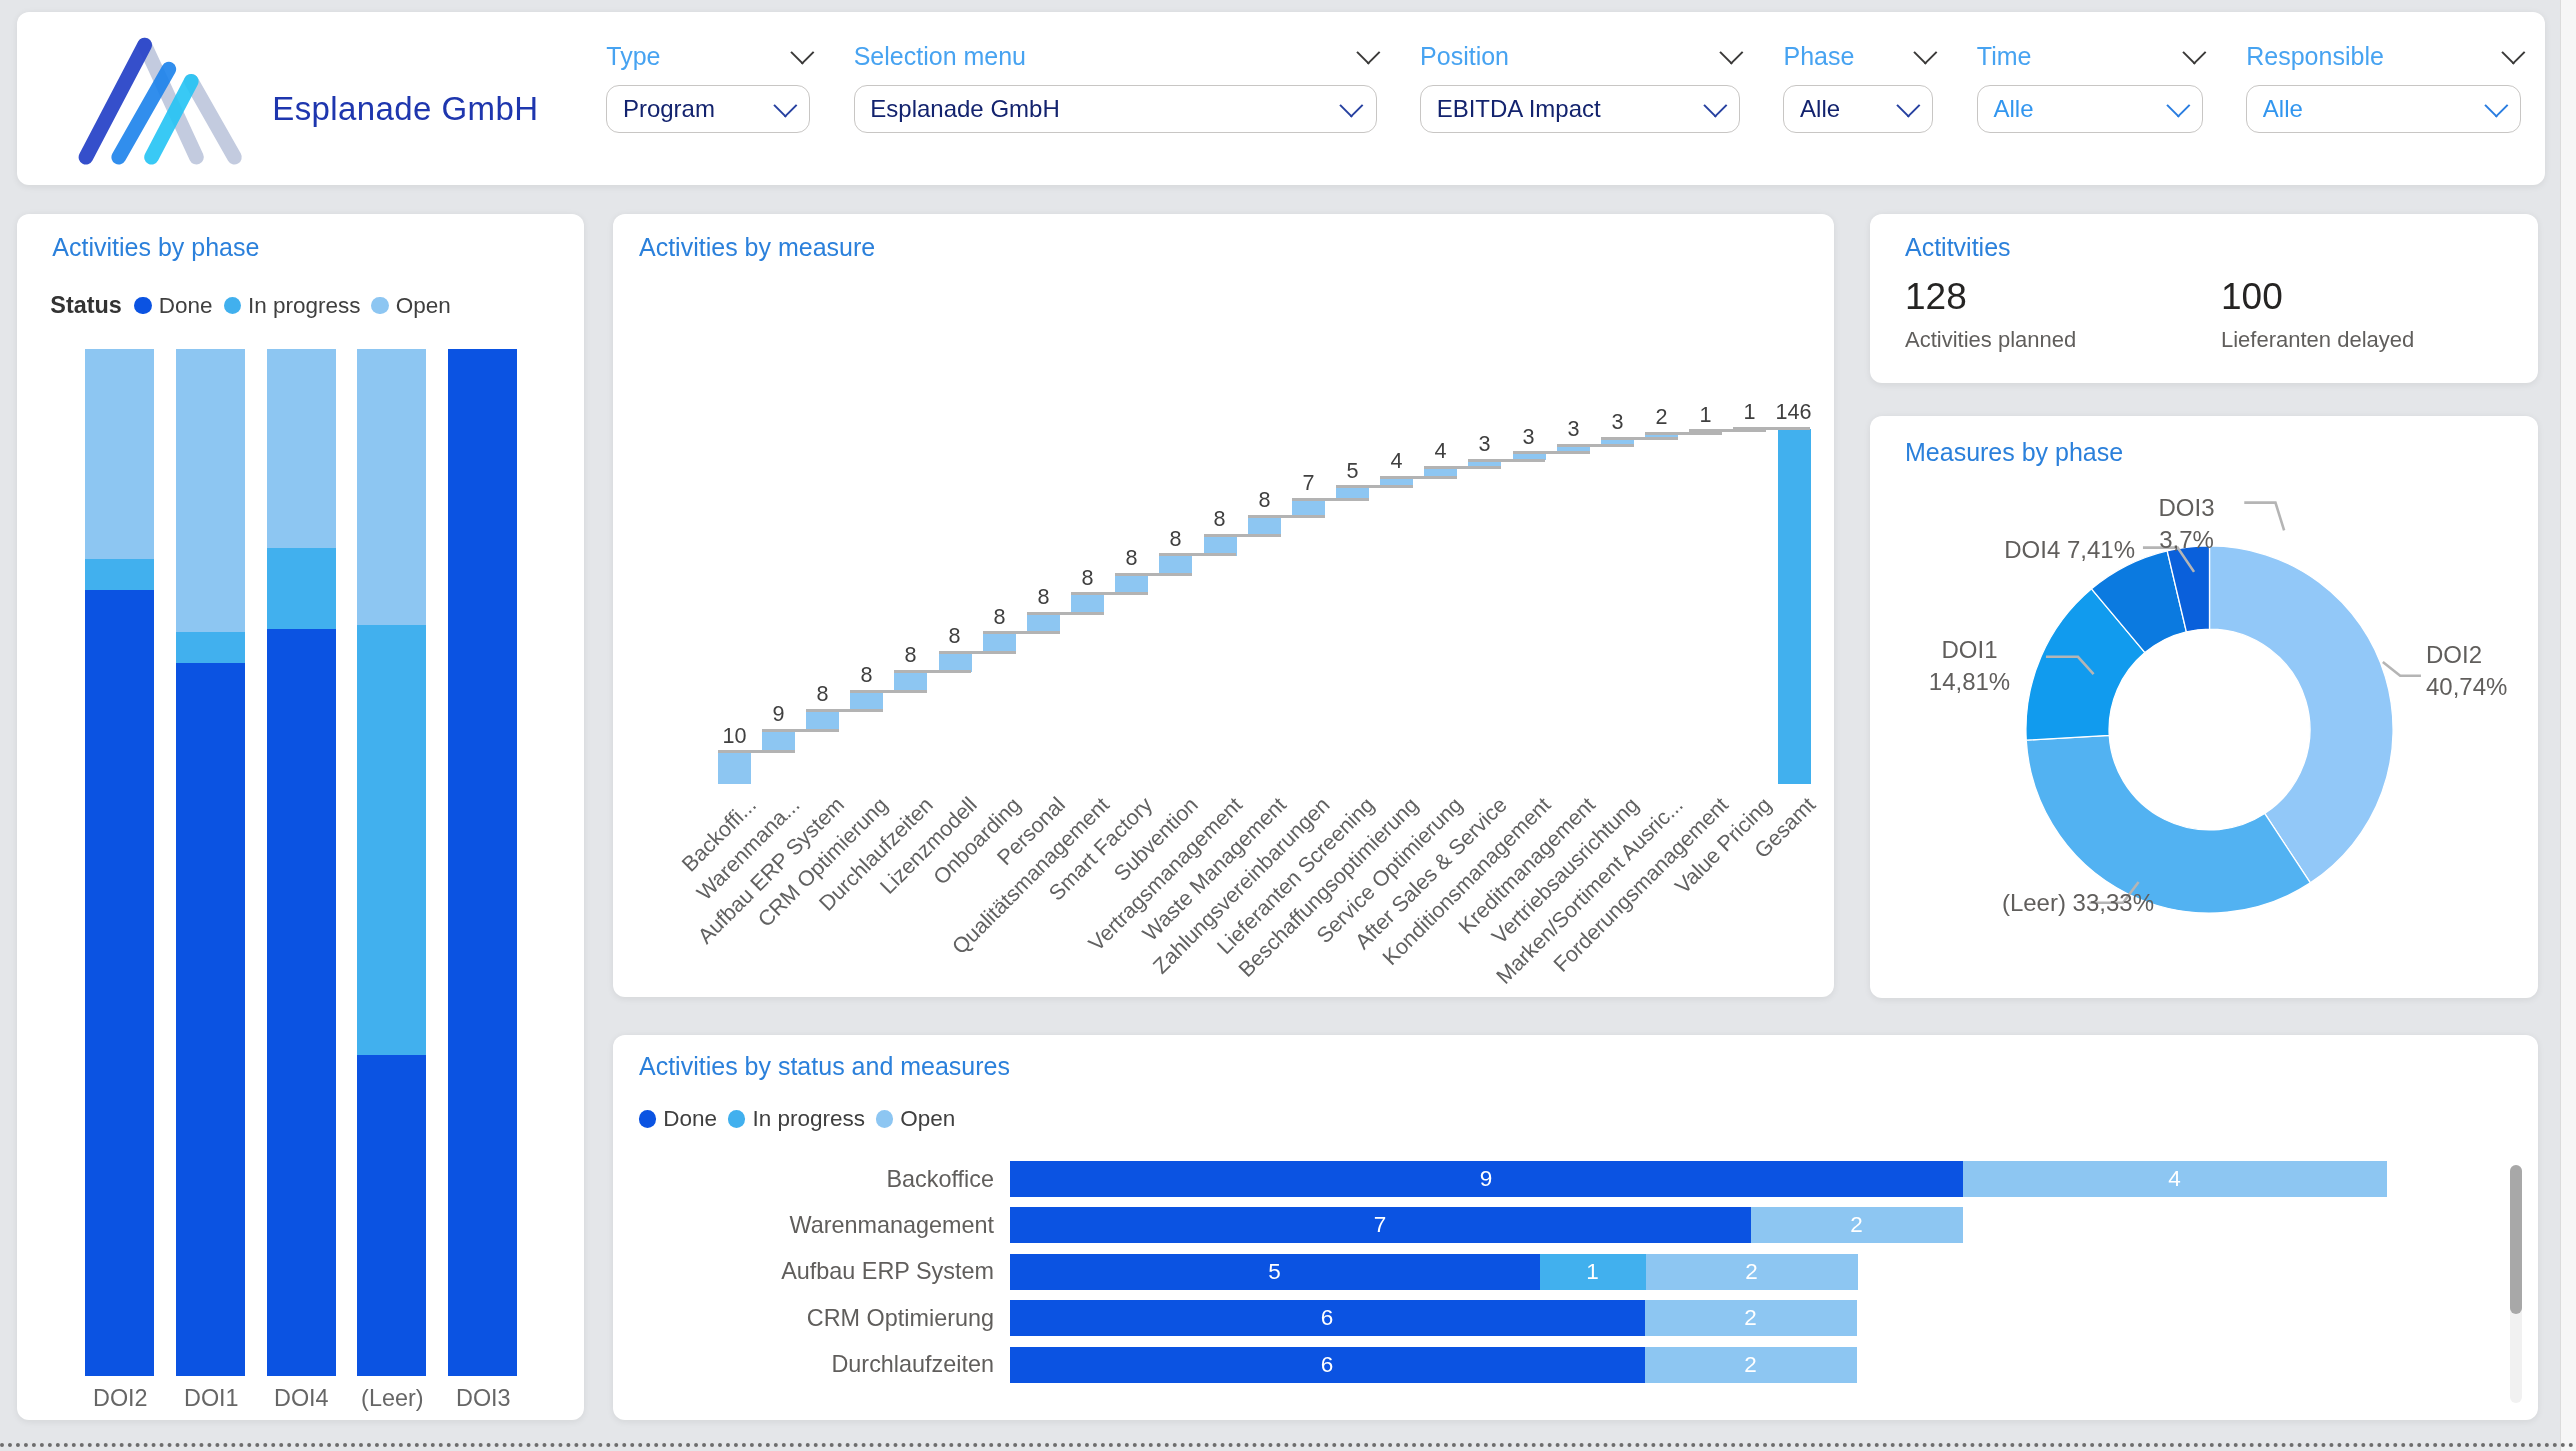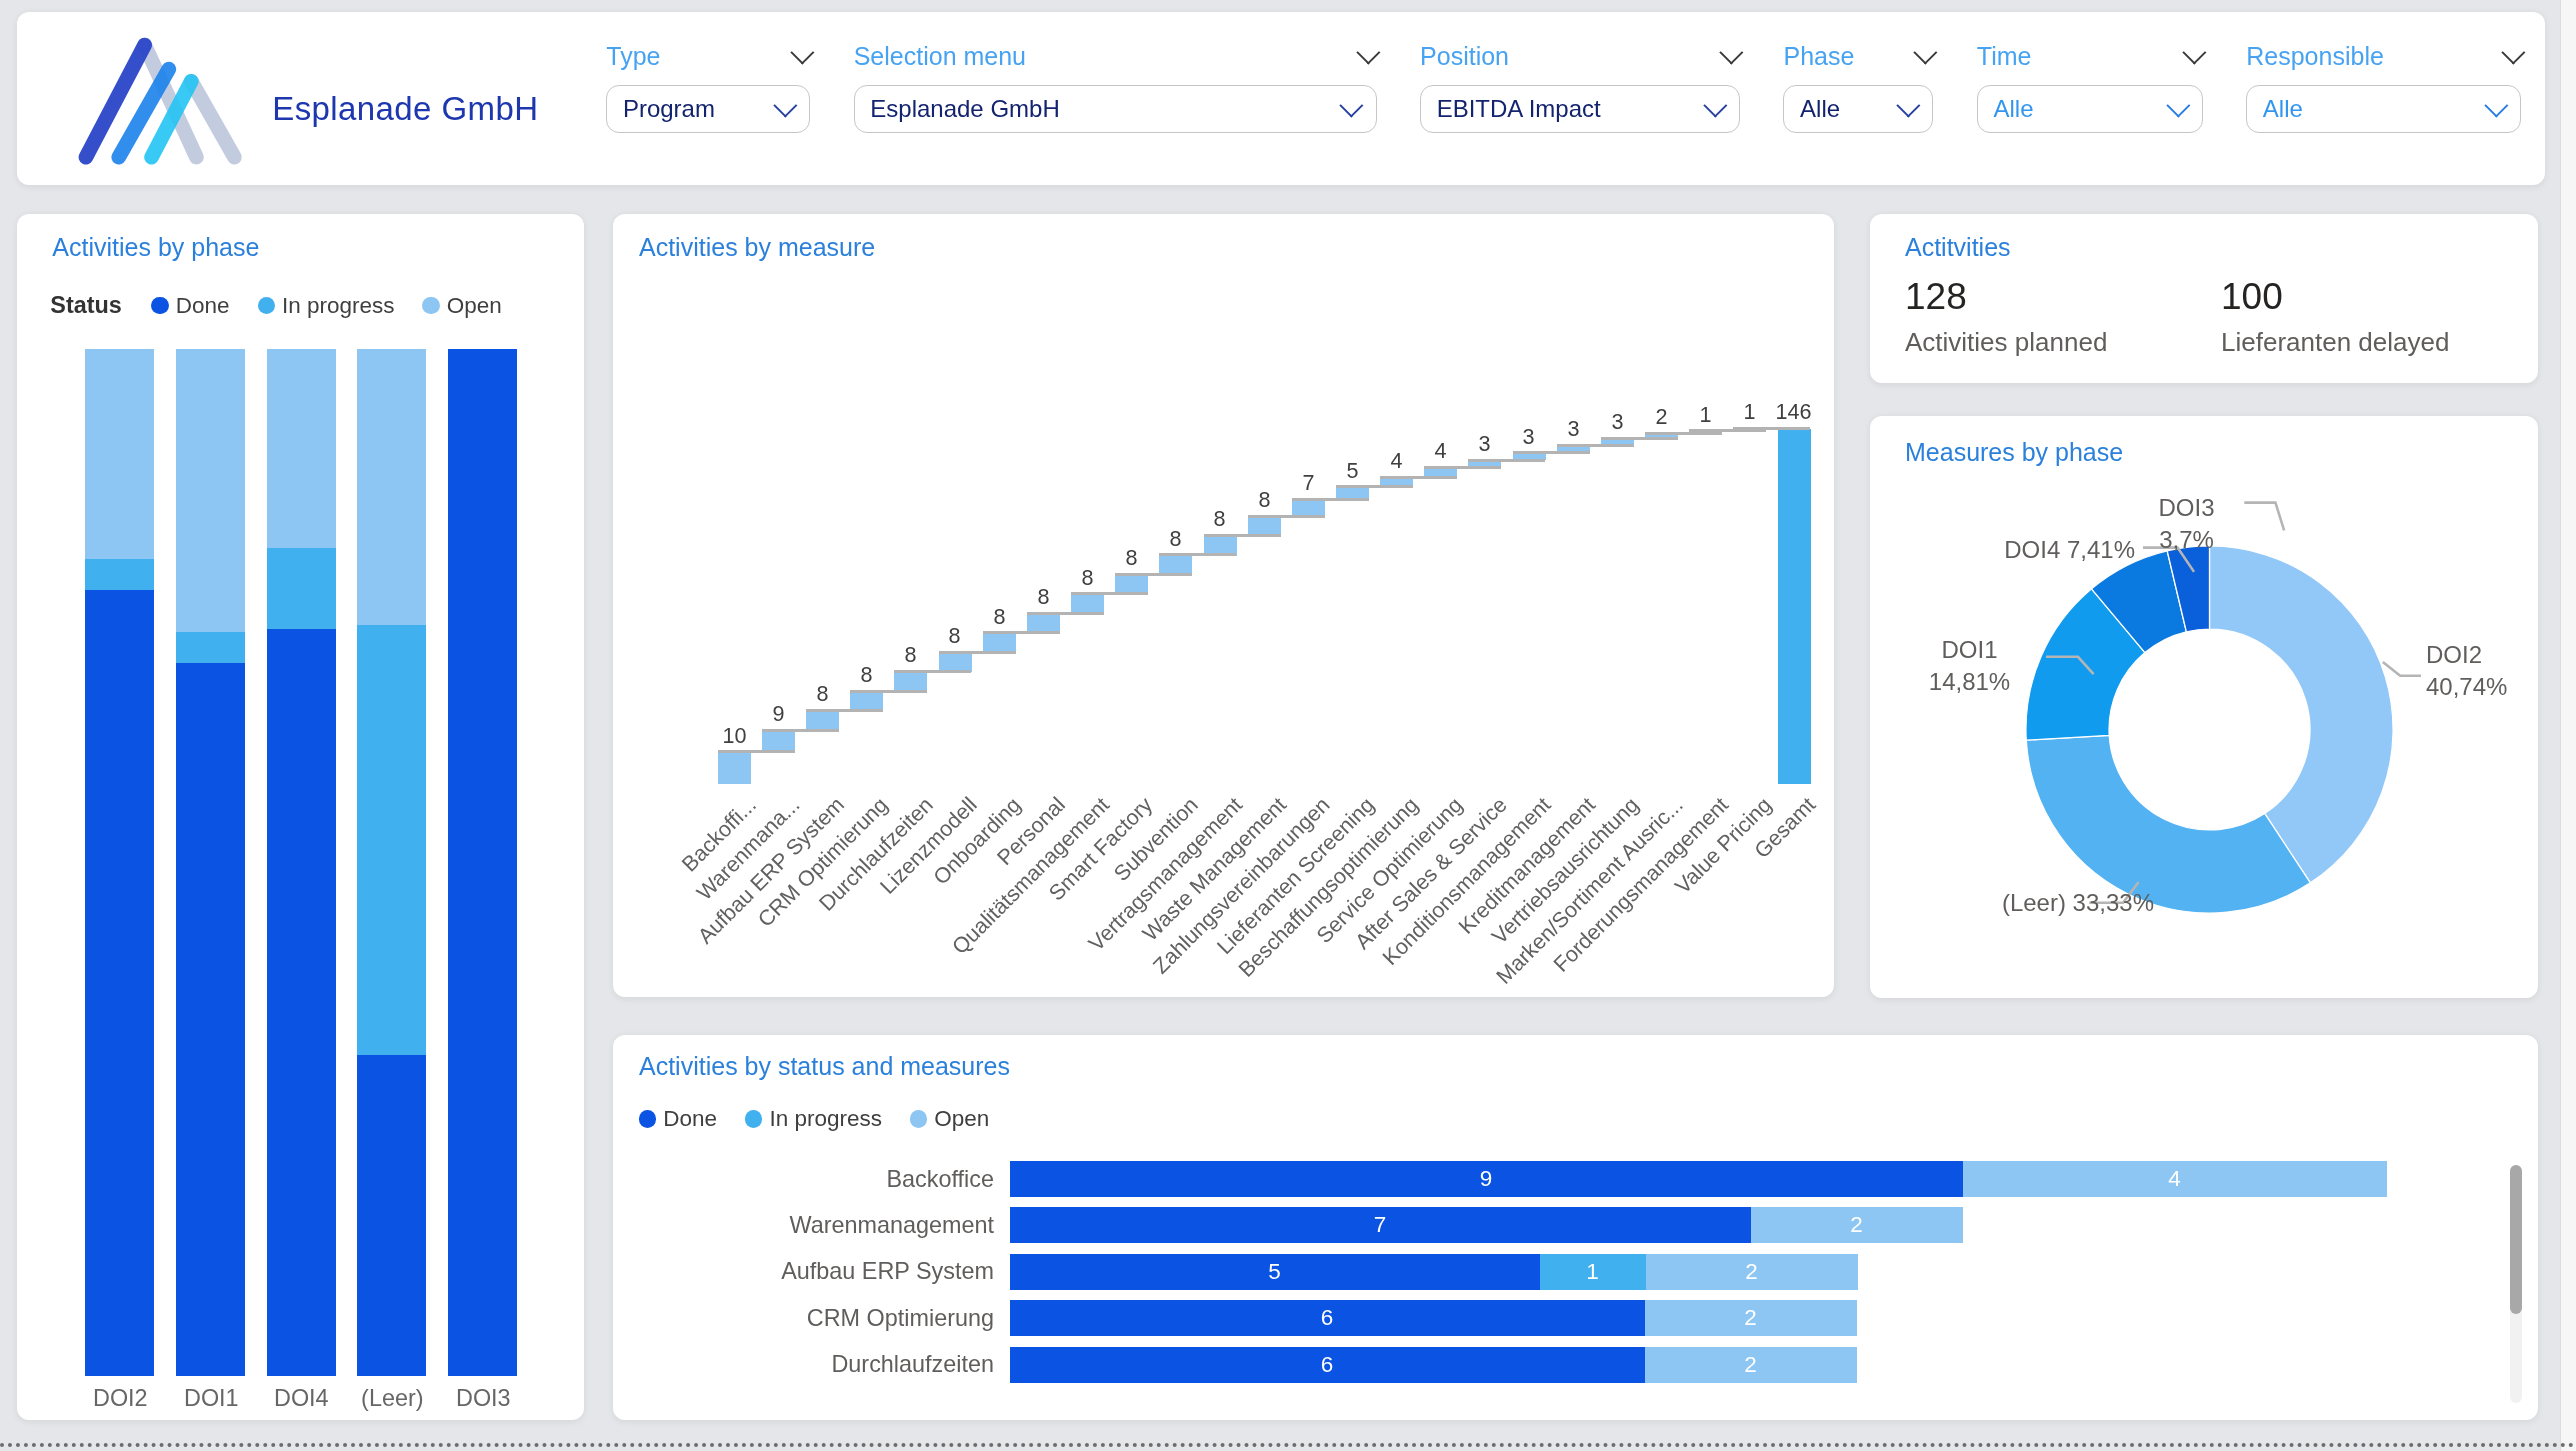--- a/index.html
+++ b/index.html
@@ -17,21 +17,21 @@
   .filter-label{font-size:25px;color:#47a3f1}
   .filter-box{margin-top:8.7px;height:48px;border:0.9px solid #c8c6c4;border-radius:13px;background:#fff;
               display:flex;align-items:center;justify-content:space-between;padding:0 15.6px;box-sizing:border-box}
   .filter-value{font-size:24px;color:#13236e;white-space:nowrap;overflow:hidden}
   .filter.muted .filter-value{color:#3296ef}
   .chev{width:14.7px;height:14.7px;border-right:2.6px solid #2741a0;border-bottom:2.6px solid #2741a0;
         transform:rotate(45deg);margin-top:-7px;flex:none}
   .chev.dark{border-color:#3b3a39;border-width:2.2px}
   .filter.muted .filter-box .chev{border-color:#2a7de0}
   
-  .legend{position:absolute;display:flex;align-items:center;gap:28px}
+  .legend{position:absolute;display:flex;align-items:center;gap:11px}
   .legend .legend-title{font-weight:bold;color:#333;font-size:23.4px;margin-right:1.7px}
   .legend-item{display:flex;align-items:center;gap:7px;font-size:22.5px;color:#3f3f3f}
   .legend-dot{width:17.3px;height:17.3px;border-radius:50%;flex:none}
   
   #phase-card{left:17.3px;top:214px;width:567px;height:1206px}
   #phase-card .panel-title{left:35px;top:19px}
   #phase-legend{left:33px;top:78px}
   #phase-plot{position:absolute;left:0;top:135px;width:567px;height:1027px}
   .col{position:absolute;top:0;height:100%;display:flex;flex-direction:column}
   .col-seg{width:100%}
@@ -44,21 +44,21 @@
   .wf-bar{position:absolute}
   .wf-conn{position:absolute;height:2.6px;background:#b3b3b3}
   .wf-val{position:absolute;font-size:21.6px;color:#404040;text-align:center;white-space:nowrap}
   .wf-cat{position:absolute;font-size:21.6px;color:#616161;white-space:nowrap;
           transform:rotate(-45deg);transform-origin:100% 0}
   
   #kpi-card{left:1870px;top:214px;width:668px;height:169px}
   #kpi-card .panel-title{left:35px;top:19px}
   .kpi{position:absolute;top:62px}
   .kpi-value{font-size:37px;color:#252423}
-  .kpi-label{font-size:26px;color:#605e5c;margin-top:8.7px}
+  .kpi-label{font-size:22px;color:#605e5c;margin-top:8.7px}
   
   #donut-card{left:1870px;top:416px;width:668px;height:582px}
   #donut-card .panel-title{left:35px;top:21.6px}
   #donut-svg{position:absolute;left:149px;top:123px}
   #donut-center{position:absolute;left:236px;top:255px;width:208px;text-align:center}
   #donut-center .dc-value{font-size:55px;font-weight:bold;color:#1f2f9e}
   #donut-center .dc-label{font-size:27px;color:#5f5f5f;margin-top:12px}
   .donut-label{position:absolute;font-size:24px;color:#605e5c;line-height:32px}
   #leaders{position:absolute;left:0;top:0;pointer-events:none}
   

